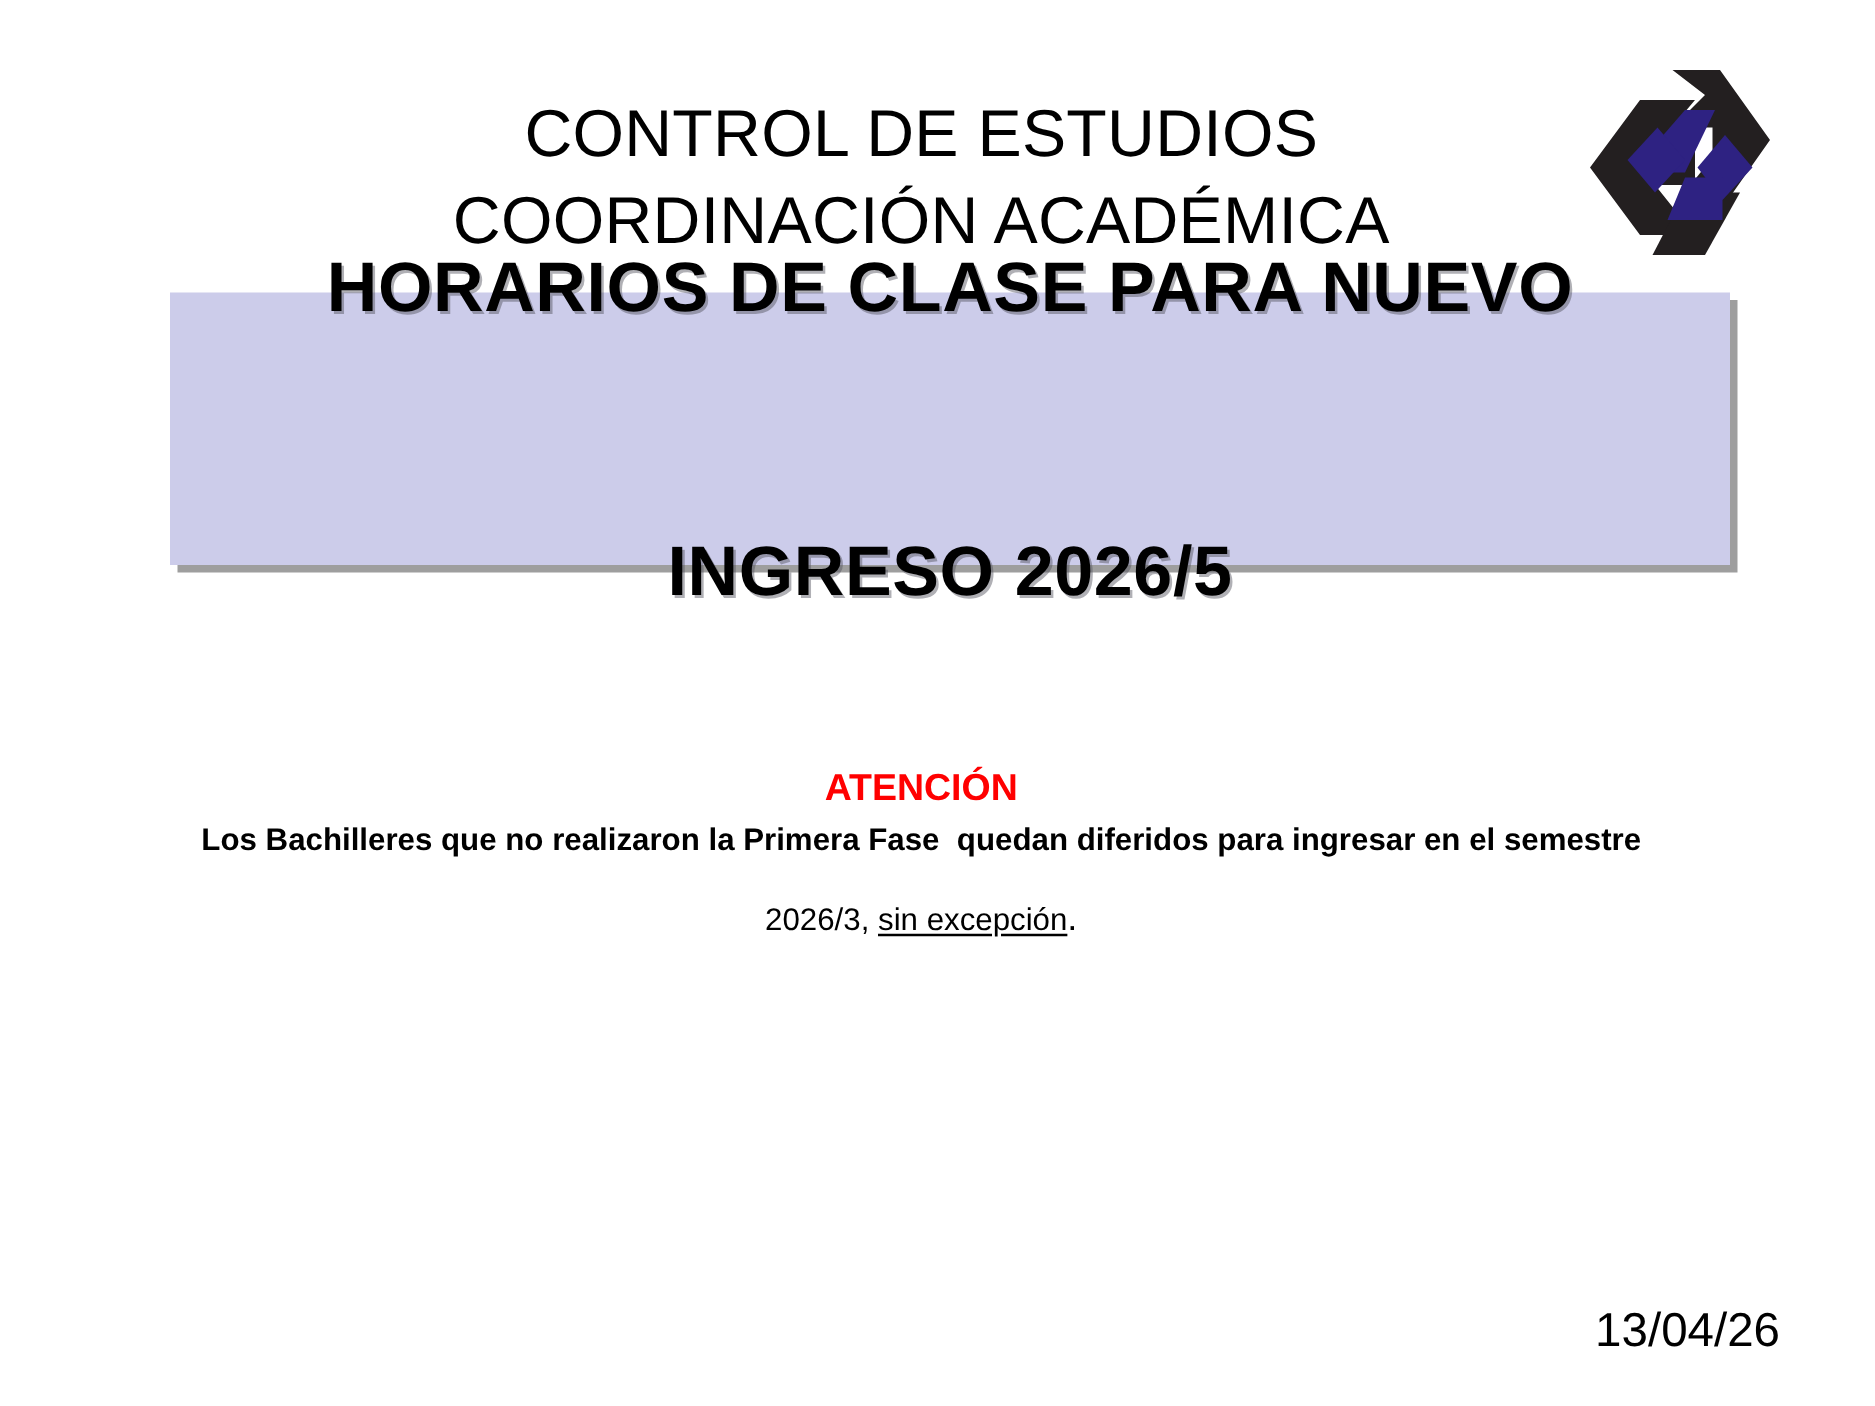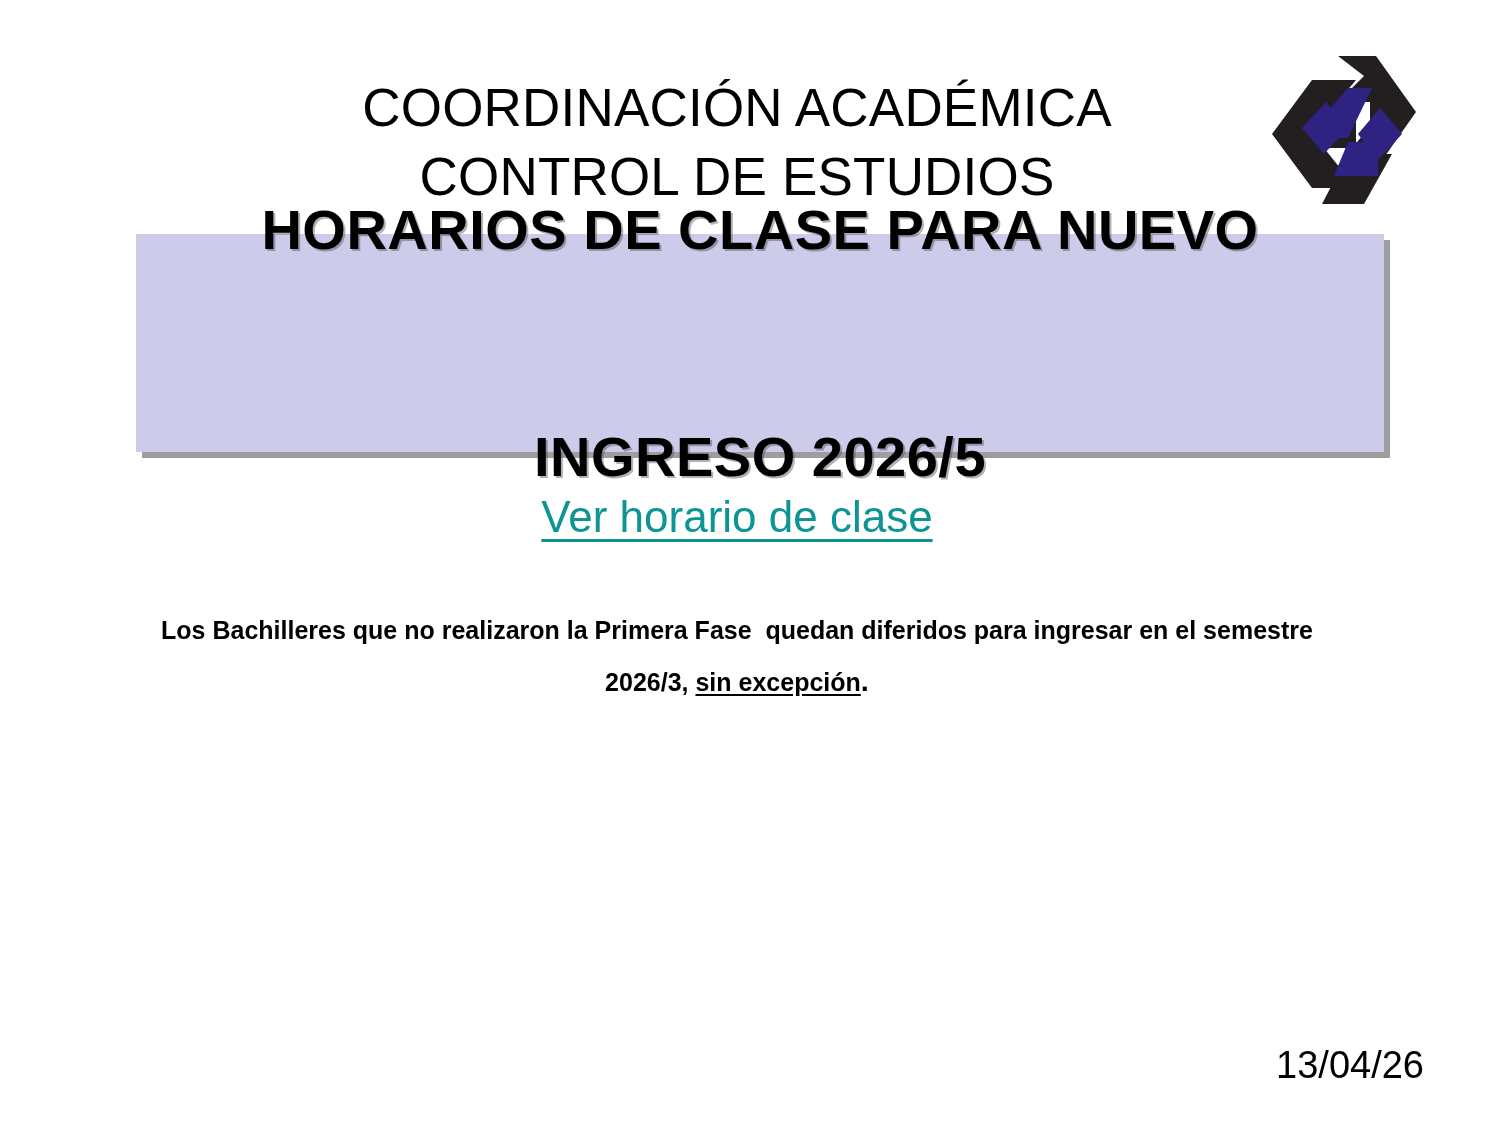--- a/index.html
+++ b/index.html
@@ -117,24 +117,24 @@
   }
   .notice-line1 {
     font-size: 25px;
     font-weight: bold;
     color: #000000;
     line-height: 1.45;
     white-space: pre;
   }
   .notice-line2 {
     font-size: 25px;
-    font-weight: bold;
+    font-weight: normal;
     color: #000000;
     line-height: 1.45;
-    margin-top: 12px;
+    margin-top: 24px;
     white-space: pre;
   }
   .u { text-decoration: underline; text-underline-offset: 3px; }
   .period { font-size: 29px; }
 
   
   .date-stamp {
     position: absolute;
     right: 76px;
     top: 1046px;
@@ -164,37 +164,35 @@
 
       <polygon points="50,86 74,60 96,86 72,112" fill="#2e2282"></polygon>
 
       <polygon points="106,92 128,66 150,92 126,118" fill="#2e2282"></polygon>
 
       <polygon points="96,100 126,100 126,134 82,134" fill="#2e2282"></polygon>
     </svg>
   </div>
 
   <div class="header">
+    <span class="hline">CONTROL DE ESTUDIOS</span>
     <span class="hline">COORDINACIÓN ACADÉMICA</span>
-    <span class="hline">CONTROL DE ESTUDIOS</span>
   </div>
 
   <div class="banner-wrap">
     <div class="banner">
       <div class="banner-title">
         <span class="bline">HORARIOS DE CLASE PARA NUEVO</span>
         <span class="bline">INGRESO 2026/5</span>
       </div>
     </div>
   </div>
 
-  <div class="link-row">
-    <span class="class-link">Ver horario de clase</span>
-  </div>
 
   <div class="notice">
+    <div class="notice-heading">ATENCIÓN</div>
     <div class="notice-line1">Los Bachilleres que no realizaron la Primera Fase  quedan diferidos para ingresar en el semestre</div>
     <div class="notice-line2"><span>2026/3, </span><span class="u">sin excepción</span><span class="period">.</span></div>
   </div>
 
   <div class="date-stamp">13/04/26</div>
 
 </div>
 
 </body></html>

